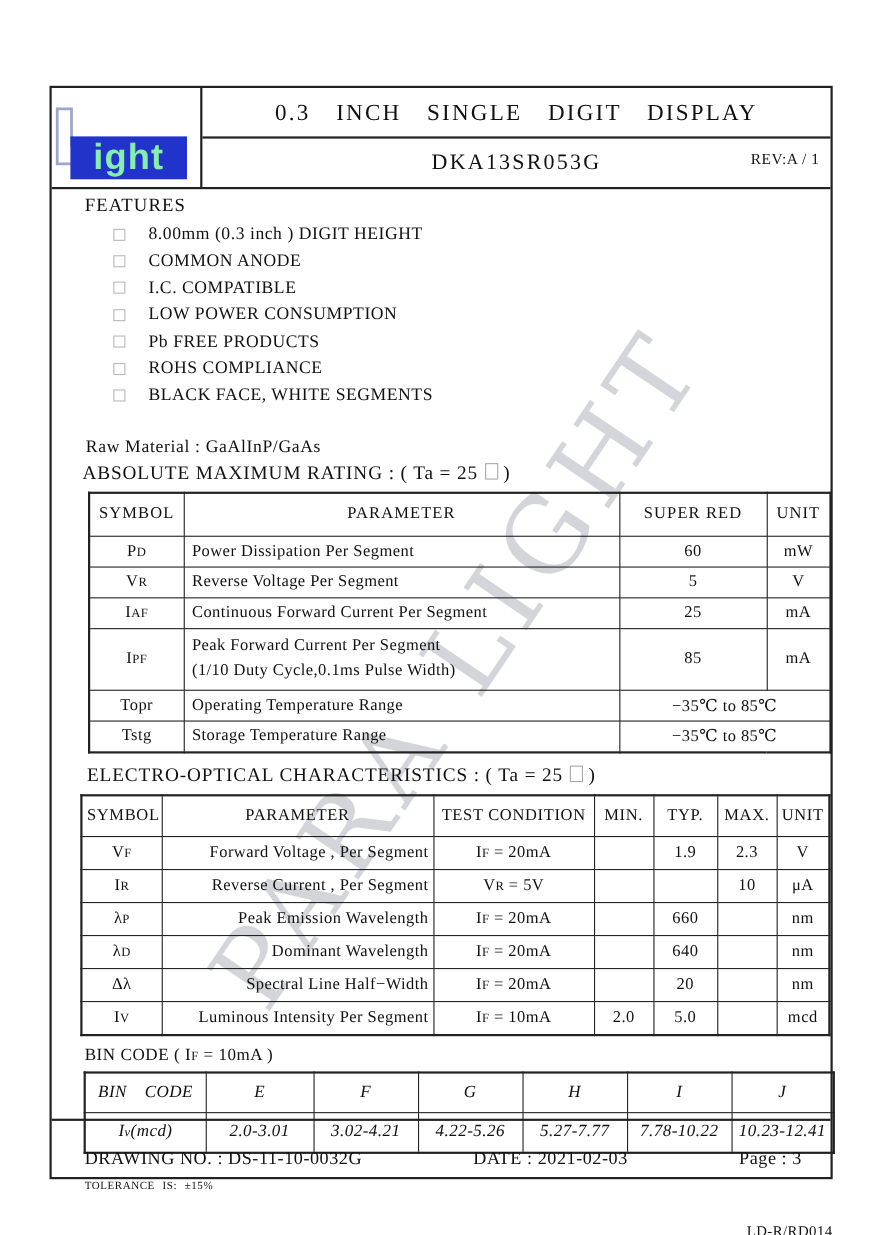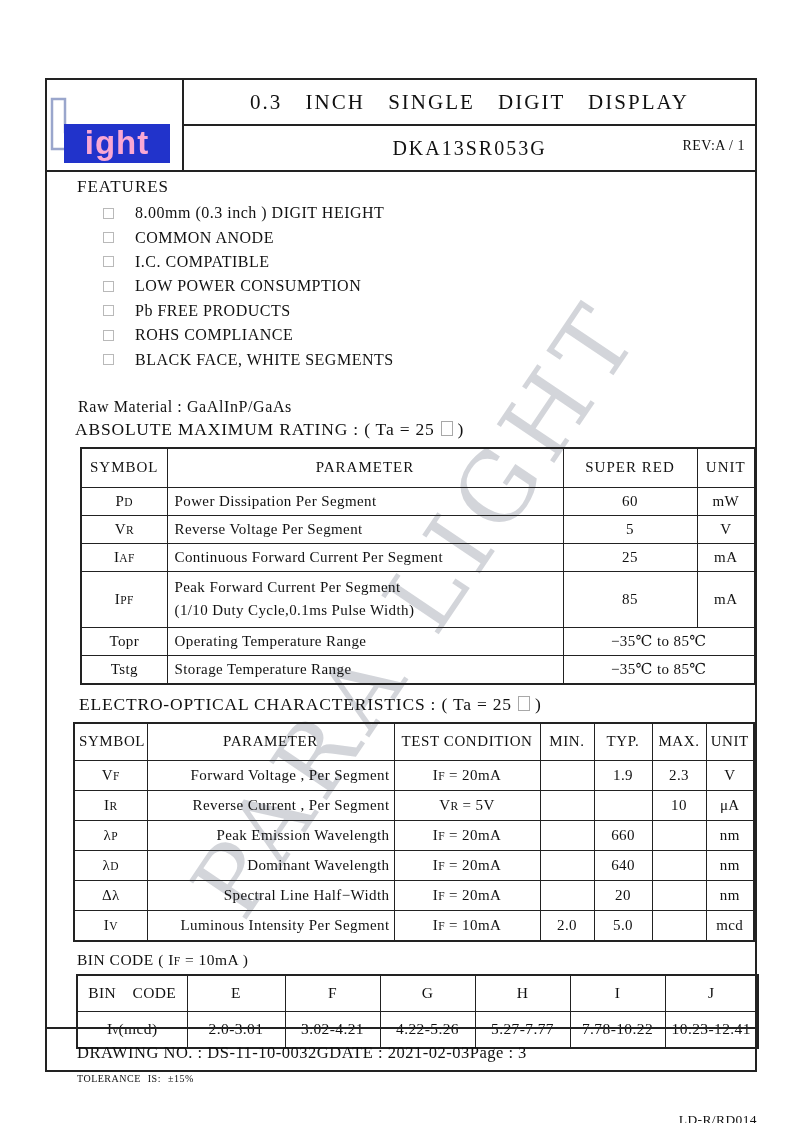--- a/index.html
+++ b/index.html
@@ -23,21 +23,21 @@
   .hdr{display:flex;height:90px;border-bottom:2px solid #222;}
   .logo-cell{width:137px;border-right:2px solid #222;position:relative;box-sizing:border-box;}
   .logo-para{
     position:absolute;left:15px;top:3px;
     font-family:"Liberation Sans","DejaVu Sans",sans-serif;font-weight:bold;
     font-size:33px;color:#2133cb;letter-spacing:1px;line-height:36px;
     border-bottom:4px solid #2133cb;padding:0 3px 0 6px;
   }
   .logo-ight{
     position:absolute;left:17px;top:44px;width:106px;height:39px;background:#2133cb;
-    color:#f9a8d4;font-family:"Liberation Sans","DejaVu Sans",sans-serif;font-weight:bold;
+    color:#86efac;font-family:"Liberation Sans","DejaVu Sans",sans-serif;font-weight:bold;
     font-size:33px;text-align:center;line-height:37px;letter-spacing:1px;
   }
   .logo-L{position:absolute;left:2px;top:16px;}
   .title-cell{flex:1;display:flex;flex-direction:column;}
   .title-row{
     height:44px;border-bottom:2px solid #222;display:flex;align-items:center;justify-content:center;
     font-size:21px;letter-spacing:2px;word-spacing:16px;
   }
   .part-row{height:44px;position:relative;display:flex;align-items:center;justify-content:center;}
   .part-num{font-size:20px;letter-spacing:2px;}
@@ -59,28 +59,28 @@
   .t1 .param{text-align:left;padding-left:7px;}
   .t2{margin:7px 0 0 26px;width:680px;border:2px solid #222;}
   .t2 th{height:36px;letter-spacing:0.6px;}
   .t2 td{height:29px;}
   .t2 .param{text-align:right;padding-left:7px;}
   .sub{font-size:11.5px;letter-spacing:0.3px;}
   .sub-lc{font-size:15px;}
   .two-line{line-height:1.55;padding-top:3px;padding-bottom:3px;}
   .bin-line{margin:9px 0 0 30px;font-size:15.5px;letter-spacing:0.5px;}
   .t3{margin:5px 0 0 29px;width:681px;border:2px solid #222;}
-  .t3 td{height:35px;font-size:15.5px;}
+  .t3 td{height:35px;font-size:15.5px;font-style:italic;}
   .t3 .bin-label{word-spacing:12px;}
   .tolerance{margin:24px 0 0 30px;font-size:10px;letter-spacing:0.5px;word-spacing:4px;}
   
   .footer{
     position:absolute;left:0;right:0;bottom:0;height:35px;border-top:2px solid #222;
-    display:flex;align-items:center;
-    padding:6px 26px 0 30px;font-size:16.5px;letter-spacing:0.5px;
+    display:flex;align-items:center;justify-content:space-between;
+    padding:16px 26px 0 30px;font-size:16.5px;letter-spacing:0.5px;
   }
   .doc-code{position:absolute;right:37px;top:1112px;font-size:13.5px;letter-spacing:0.4px;z-index:1;}
 </style>
 </head>
 <body>
 
 <div class="watermark">PARA LIGHT</div>
 
 <div class="frame">
 

